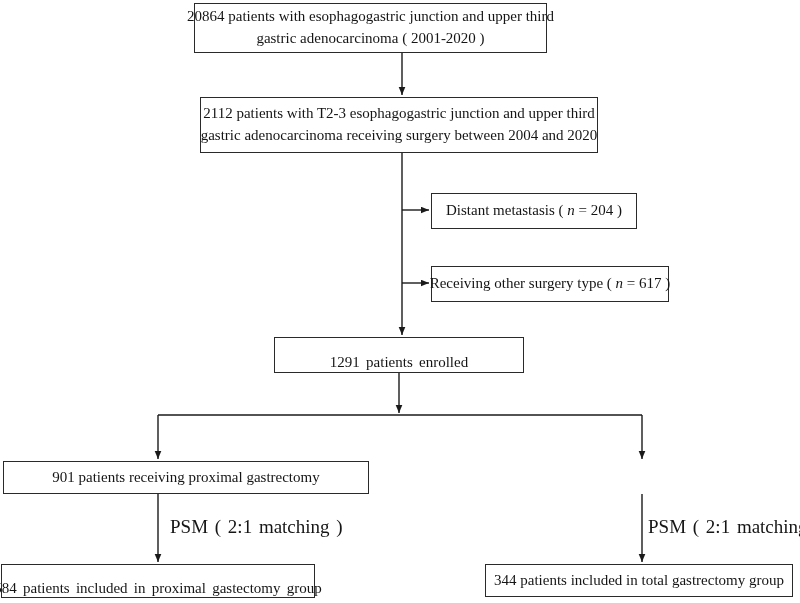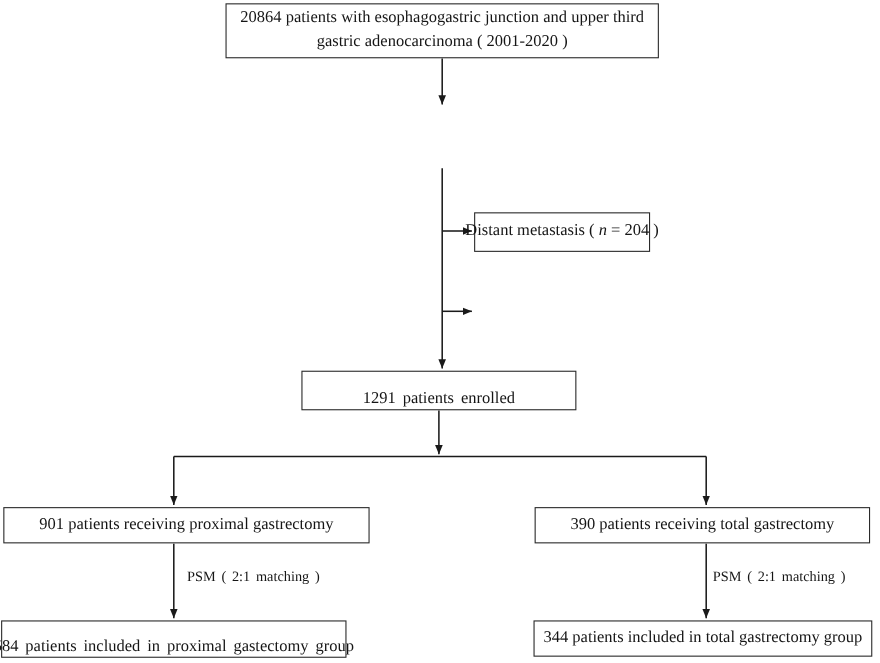--- a/index.html
+++ b/index.html
@@ -25,41 +25,41 @@
     line-height: 1.45;
     box-sizing: border-box;
     z-index: 2;
   }
   .box .ln { white-space: nowrap; }
   .pre { white-space: pre; }
   .ital { font-style: italic; }
   .wide { word-spacing: 2.5px; margin-top: 16px; }
   .label {
     position: absolute;
-    font-size: 13px;
+    font-size: 19px;
     white-space: pre;
     z-index: 2;
     word-spacing: 2px;
     text-align: center;
   }
   #connectors {
     position: absolute;
     left: 0; top: 0;
     width: 800px; height: 603px;
     z-index: 1;
   }
   #connectors line { stroke: #1a1a1a; stroke-width: 1.4; }
 
   
-  #box-initial        { left: 205px; top: 3px;   width: 394px; height: 50px; justify-content: center; }
+  #box-initial        { left: 194px; top: 3px;   width: 353px; height: 50px; justify-content: center; }
   #box-surgical       { left: 200px; top: 97px;  width: 398px; height: 56px; }
-  #box-metastasis     { left: 431px; top: 193px; width: 160px; height: 36px; }
+  #box-metastasis     { left: 431px; top: 193px; width: 206px; height: 36px; }
   #box-other-surgery  { left: 431px; top: 266px; width: 238px; height: 36px; }
   #box-enrolled       { left: 274px; top: 337px; width: 250px; height: 36px; }
-  #box-proximal       { left: 3px;   top: 461px; width: 333px; height: 33px; }
+  #box-proximal       { left: 3px;   top: 461px; width: 366px; height: 33px; }
   #box-total          { left: 486px; top: 461px; width: 305px; height: 33px; }
   #box-proximal-group { left: 1px;   top: 564px; width: 314px; height: 34px; }
   #box-total-group    { left: 485px; top: 564px; width: 308px; height: 33px; font-family: Liberation Serif, serif; }
   #label-psm-left     { left: 170px; top: 516px; }
   #label-psm-right    { left: 648px; top: 516px; }
 </style>
 </head>
 <body>
 
 <div id="canvas">
@@ -80,39 +80,45 @@
     <line x1="642" y1="415" x2="642" y2="459" marker-end="url(#arr)"></line>
     <line x1="158" y1="494" x2="158" y2="562" marker-end="url(#arr)"></line>
     <line x1="642" y1="494" x2="642" y2="562" marker-end="url(#arr)"></line>
   </svg>
 
   <div class="box" id="box-initial">
     <div class="ln">20864 patients with esophagogastric junction  and upper third</div>
     <div class="ln">gastric adenocarcinoma ( 2001-2020 )</div>
   </div>
 
+  <div class="box" id="box-surgical">
+    <div class="ln">2112 patients with T2-3 esophagogastric junction  and  upper third</div>
+    <div class="ln">gastric adenocarcinoma receiving surgery between 2004 and 2020</div>
+  </div>
 
   <div class="box" id="box-metastasis">
     <div class="ln">
       <span class="pre">Distant metastasis ( </span><span class="ital">n</span><span class="pre"> = 204 )</span>
     </div>
   </div>
 
+  <div class="box" id="box-other-surgery">
+    <div class="ln">
+      <span class="pre">Receiving other surgery type ( </span><span class="ital">n</span><span class="pre"> = 617 )</span>
+    </div>
+  </div>
 
   <div class="box" id="box-enrolled">
     <div class="ln wide">1291 patients enrolled</div>
   </div>
 
   <div class="box" id="box-proximal">
     <div class="ln">901 patients receiving proximal gastrectomy</div>
   </div>
 
-  <div class="box" id="box-total">
-    <div class="ln">390 patients receiving total gastrectomy</div>
-  </div>
 
   <div class="label" id="label-psm-left">PSM ( 2:1 matching )</div>
   <div class="label" id="label-psm-right">PSM ( 2:1 matching )</div>
 
   <div class="box" id="box-proximal-group">
     <div class="ln wide">584 patients included in proximal gastectomy group</div>
   </div>
 
   <div class="box" id="box-total-group">
     <div class="ln">344 patients included in total gastrectomy group</div>

